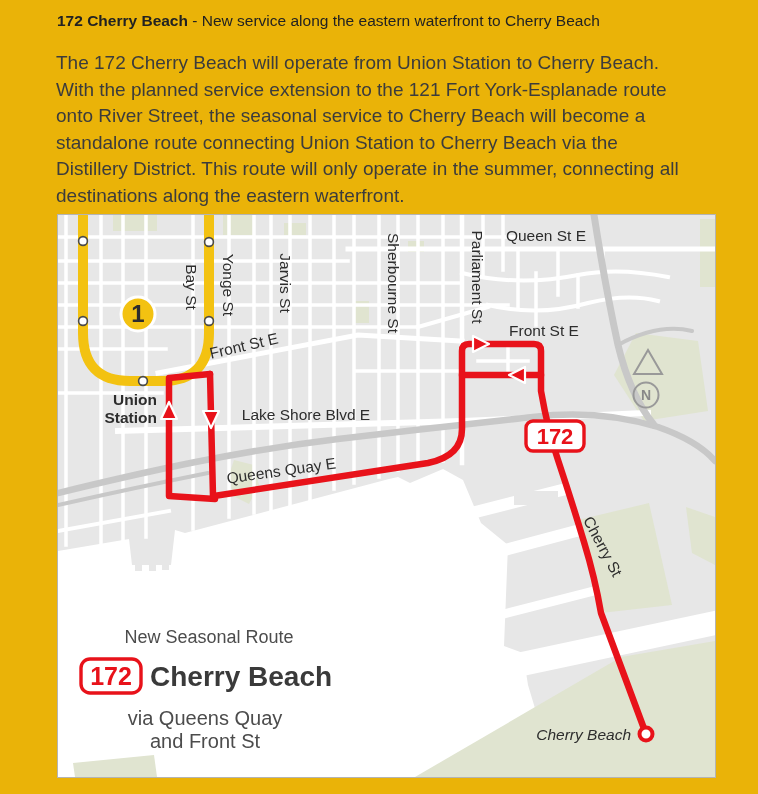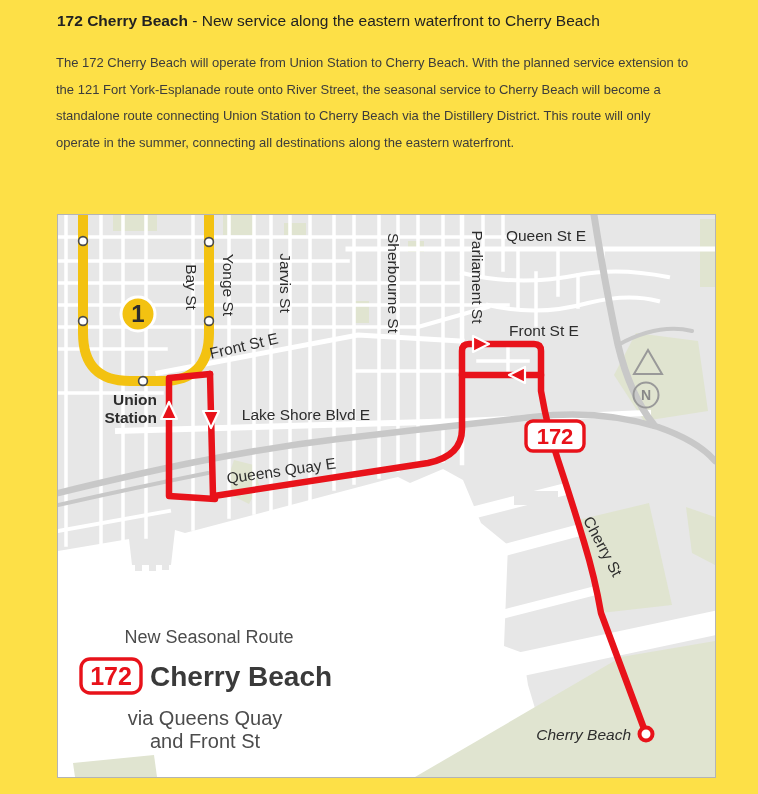--- a/index.html
+++ b/index.html
@@ -2,26 +2,26 @@
 <html style="--route-red: #e8121a; --subway-yellow: #f3c211; --land: #e7e7e7; --water: #ffffff; --park: #e0e4d0; --expressway-gray: #c8c8c8; --street-white: #ffffff; --label-dark: #2d2d2d; --text-gray: #3c3c3c; --border-gray: #b4b4b4; --legend-gray: #4c4c4c;"><head>
 <meta charset="utf-8">
 <style>
   :root{
     --route-red:#e8121a; --subway-yellow:#f3c211; --land:#e7e7e7; --water:#ffffff;
     --park:#e0e4d0; --expressway-gray:#c8c8c8; --street-white:#ffffff;
     --label-dark:#2d2d2d; --text-gray:#3c3c3c; --border-gray:#b4b4b4; --legend-gray:#4c4c4c;
   }
   html,body{margin:0;padding:0;}
   body{width:758px;height:794px;background:#fff;font-family:"Liberation Sans",sans-serif;}
-  .page{position:relative;width:758px;height:794px;overflow:hidden;background:#fde047;}
+  .page{position:relative;width:758px;height:794px;overflow:hidden;background:#eab308;}
   .heading{position:absolute;left:57px;top:11px;width:660px;margin:0;
     font-size:15.5px;line-height:20px;color:#222;}
   .heading .bold{font-weight:bold;}
   .body-text{position:absolute;left:56px;top:50px;width:634px;margin:0;
-    font-size:13px;line-height:26.6px;color:var(--text-gray);}
+    font-size:19px;line-height:26.6px;color:var(--text-gray);}
   .map-frame{position:absolute;left:57px;top:214px;width:657px;height:562px;
     border:1px solid var(--border-gray);background:var(--water);box-sizing:content-box;}
   svg{display:block;}
   .land{fill:var(--land);}
   .park{fill:var(--park);}
   .street{stroke:var(--street-white);fill:none;stroke-linecap:square;}
   .gray-road{stroke:var(--expressway-gray);fill:none;stroke-linecap:round;}
   .subway{stroke:var(--subway-yellow);fill:none;}
   .station{fill:#fff;stroke:#4a4a4a;stroke-width:1.6;}
   .route{stroke:var(--route-red);fill:none;stroke-linejoin:round;stroke-linecap:round;stroke-width:6.5;}

